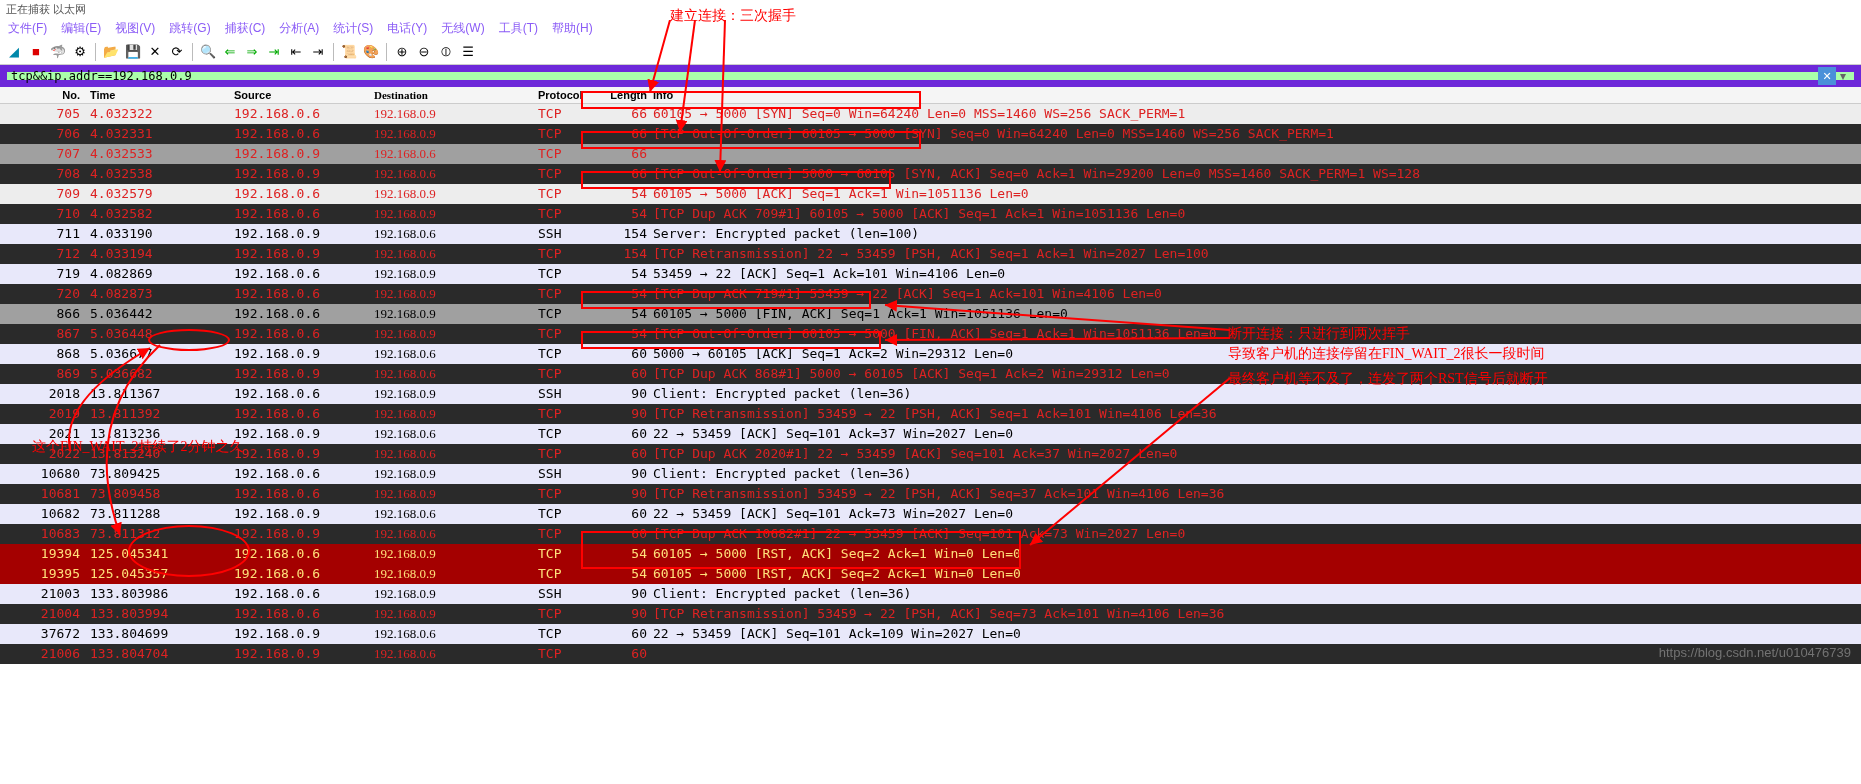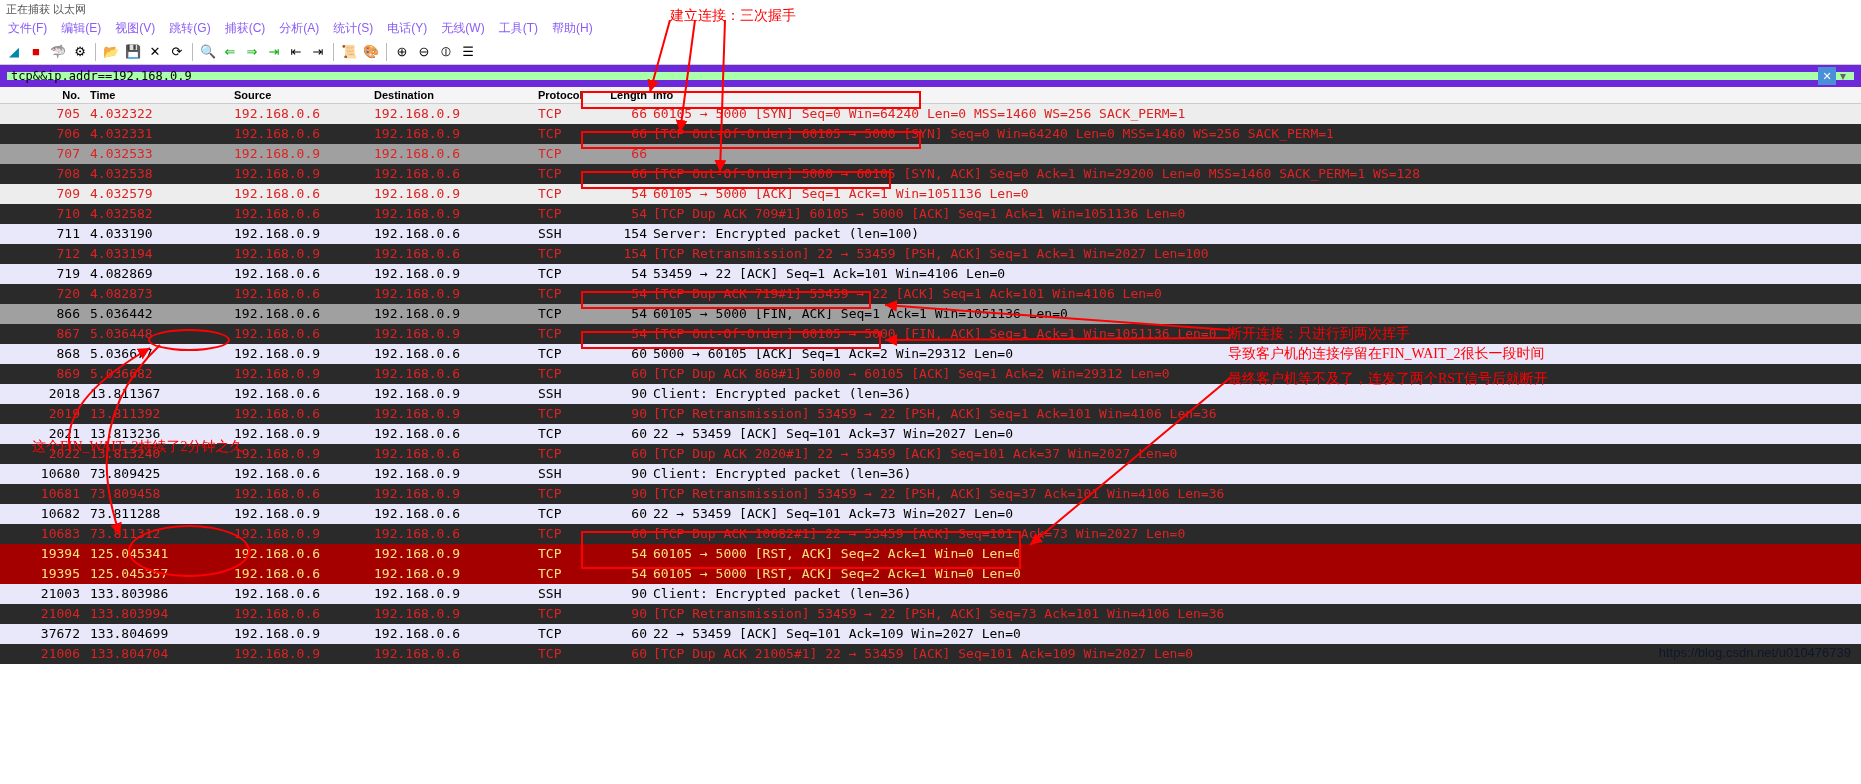--- a/index.html
+++ b/index.html
@@ -15,21 +15,21 @@
   
   .filter-bar { display: flex; align-items: center; background: #aaffaa; border: 7px solid #6d28d9; padding: 1px 4px; height: 22px; }
   .filter-input { flex: 1; border: none; background: transparent; outline: none; font-family: monospace; font-size: 12px; }
   .filter-x { width: 18px; height: 18px; background: #4a90d9; color: #fff; display: inline-flex; align-items: center; justify-content: center; font-size: 11px; margin-left: 3px; cursor: pointer; }
   .filter-arrow { width: 14px; text-align: center; color: #666; }
   
   .headers { display: flex; background: #f5f5f5; border-bottom: 1px solid #ccc; font-size: 11px; font-weight: bold; padding: 2px 0; }
   .col-no    { width: 90px;  padding-left: 25px; text-align: right; padding-right: 10px; }
   .col-time  { width: 100px; }
   .col-src   { width: 140px; margin-left: 44px; }
-  .col-dst   { width: 164px; }
+  .col-dst   { width: 164px; font-family: Liberation Serif, serif; }
   .col-proto { width: 60px;  }
   .col-len   { width: 55px;  text-align: right; padding-right: 6px; }
   .col-info  { flex: 1; }
   
   .row { display: flex; font-family: Consolas, monospace; font-size: 13px; line-height: 20px; white-space: pre; }
   .r-light  { background: #ededed; color: #d22; }
   .r-gray   { background: #a0a0a0; color: #d22; }
   .r-lav    { background: #e8e8fa; color: #000; }
   .r-gray2  { background: #a0a0a0; color: #000; }
   .r-retr   { background: #2a2a2a; color: #d22; }
@@ -37,21 +37,21 @@
   
   .row .col-no   { padding-left: 18px; text-align: right; padding-right: 10px; }
   .row .col-len  { text-align: right; padding-right: 6px; }
   
   
   .anno { position: absolute; color: #f00; font-size: 14px; font-family: "Microsoft YaHei"; pointer-events: none; z-index: 10; }
   .box { position: absolute; border: 2px solid #f00; pointer-events: none; z-index: 5; }
   .circle { position: absolute; border: 2px solid #f00; border-radius: 50%; pointer-events: none; z-index: 5; }
   .arrow { position: absolute; z-index: 6; pointer-events: none; }
   
-  .watermark { position: absolute; right: 10px; bottom: 4px; color: #0f172a; font-size: 13px; text-align: right; }
+  .watermark { position: absolute; right: 10px; bottom: 4px; color: #737373; font-size: 13px; text-align: right; }
 </style>
 </head>
 <body>
 
 <div class="title-bar">正在捕获 以太网</div>
 
 <div class="menu-bar">
   <span>文件(F)</span>
   <span>编辑(E)</span>
   <span>视图(V)</span>
@@ -129,21 +129,21 @@
     <div class="row r-retr"><div class="col-no">2022</div><div class="col-time">13.813240</div><div class="col-src">192.168.0.9</div><div class="col-dst">192.168.0.6</div><div class="col-proto">TCP</div><div class="col-len">60</div><div class="col-info">[TCP Dup ACK 2020#1] 22 → 53459 [ACK] Seq=101 Ack=37 Win=2027 Len=0</div></div>
     <div class="row r-lav"><div class="col-no">10680</div><div class="col-time">73.809425</div><div class="col-src">192.168.0.6</div><div class="col-dst">192.168.0.9</div><div class="col-proto">SSH</div><div class="col-len">90</div><div class="col-info">Client: Encrypted packet (len=36)</div></div>
     <div class="row r-retr"><div class="col-no">10681</div><div class="col-time">73.809458</div><div class="col-src">192.168.0.6</div><div class="col-dst">192.168.0.9</div><div class="col-proto">TCP</div><div class="col-len">90</div><div class="col-info">[TCP Retransmission] 53459 → 22 [PSH, ACK] Seq=37 Ack=101 Win=4106 Len=36</div></div>
     <div class="row r-lav"><div class="col-no">10682</div><div class="col-time">73.811288</div><div class="col-src">192.168.0.9</div><div class="col-dst">192.168.0.6</div><div class="col-proto">TCP</div><div class="col-len">60</div><div class="col-info">22 → 53459 [ACK] Seq=101 Ack=73 Win=2027 Len=0</div></div>
     <div class="row r-retr"><div class="col-no">10683</div><div class="col-time">73.811312</div><div class="col-src">192.168.0.9</div><div class="col-dst">192.168.0.6</div><div class="col-proto">TCP</div><div class="col-len">60</div><div class="col-info">[TCP Dup ACK 10682#1] 22 → 53459 [ACK] Seq=101 Ack=73 Win=2027 Len=0</div></div>
     <div class="row r-rst"><div class="col-no">19394</div><div class="col-time">125.045341</div><div class="col-src">192.168.0.6</div><div class="col-dst">192.168.0.9</div><div class="col-proto">TCP</div><div class="col-len">54</div><div class="col-info">60105 → 5000 [RST, ACK] Seq=2 Ack=1 Win=0 Len=0</div></div>
     <div class="row r-rst"><div class="col-no">19395</div><div class="col-time">125.045357</div><div class="col-src">192.168.0.6</div><div class="col-dst">192.168.0.9</div><div class="col-proto">TCP</div><div class="col-len">54</div><div class="col-info">60105 → 5000 [RST, ACK] Seq=2 Ack=1 Win=0 Len=0</div></div>
     <div class="row r-lav"><div class="col-no">21003</div><div class="col-time">133.803986</div><div class="col-src">192.168.0.6</div><div class="col-dst">192.168.0.9</div><div class="col-proto">SSH</div><div class="col-len">90</div><div class="col-info">Client: Encrypted packet (len=36)</div></div>
     <div class="row r-retr"><div class="col-no">21004</div><div class="col-time">133.803994</div><div class="col-src">192.168.0.6</div><div class="col-dst">192.168.0.9</div><div class="col-proto">TCP</div><div class="col-len">90</div><div class="col-info">[TCP Retransmission] 53459 → 22 [PSH, ACK] Seq=73 Ack=101 Win=4106 Len=36</div></div>
     <div class="row r-lav"><div class="col-no">37672</div><div class="col-time">133.804699</div><div class="col-src">192.168.0.9</div><div class="col-dst">192.168.0.6</div><div class="col-proto">TCP</div><div class="col-len">60</div><div class="col-info">22 → 53459 [ACK] Seq=101 Ack=109 Win=2027 Len=0</div></div>
-    <div class="row r-retr"><div class="col-no">21006</div><div class="col-time">133.804704</div><div class="col-src">192.168.0.9</div><div class="col-dst">192.168.0.6</div><div class="col-proto">TCP</div><div class="col-len">60</div><div class="col-info">[TCP Dup ACK 21005#1] 22 → 53459 [ACK] Seq=101 Ack=109 Win=2027 Len=0</div></div>
+    <div class="row r-retr"><div class="col-no">21006</div><div class="col-time">133.804704</div><div class="col-src">192.168.0.9</div><div class="col-dst">192.168.0.6</div><div class="col-proto">TCP</div><div class="col-len">60</div></div>
   </div>
 
 <div class="anno" style="top:7px; left:670px;">建立连接：三次握手</div>
 <div class="anno" style="top:325px; left:1228px;">断开连接：只进行到两次挥手</div>
 <div class="anno" style="top:345px; left:1228px;">导致客户机的连接停留在FIN_WAIT_2很长一段时间</div>
 <div class="anno" style="top:370px; left:1228px;">最终客户机等不及了，连发了两个RST信号后就断开</div>
 <div class="anno" style="top:438px; left:32px;">这个FIN_WAIT_2持续了2分钟之久</div>
 
 <div class="box" style="top:91px; left:581px; width:340px; height:18px;"></div>
 <div class="box" style="top:131px; left:581px; width:340px; height:18px;"></div>

